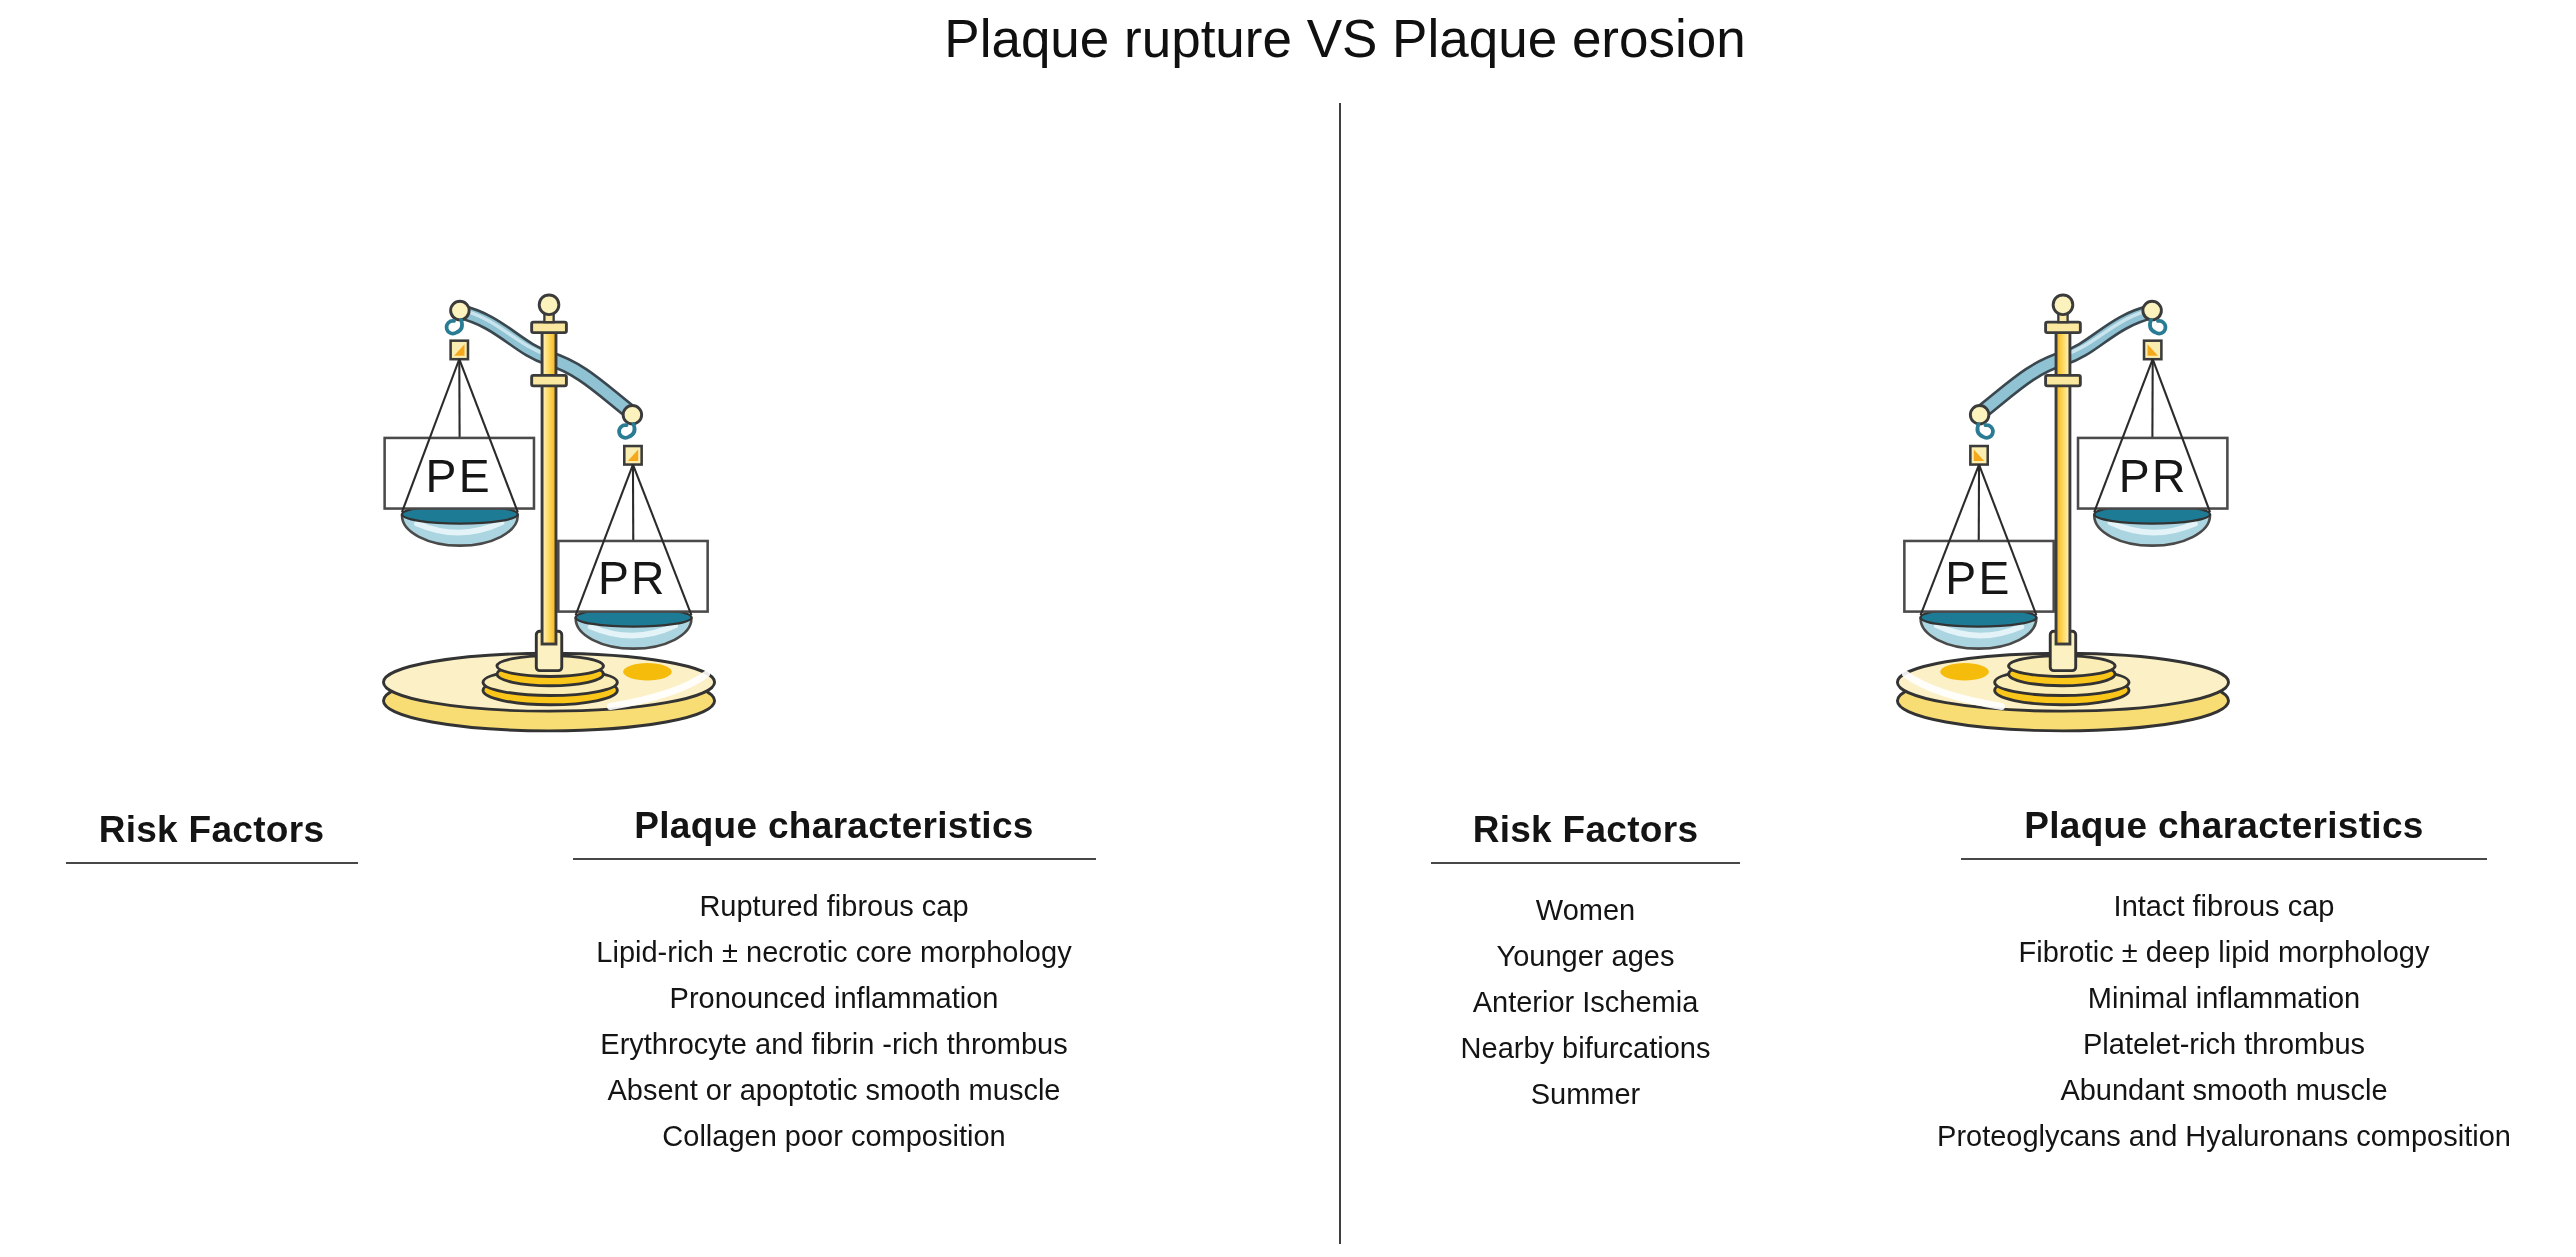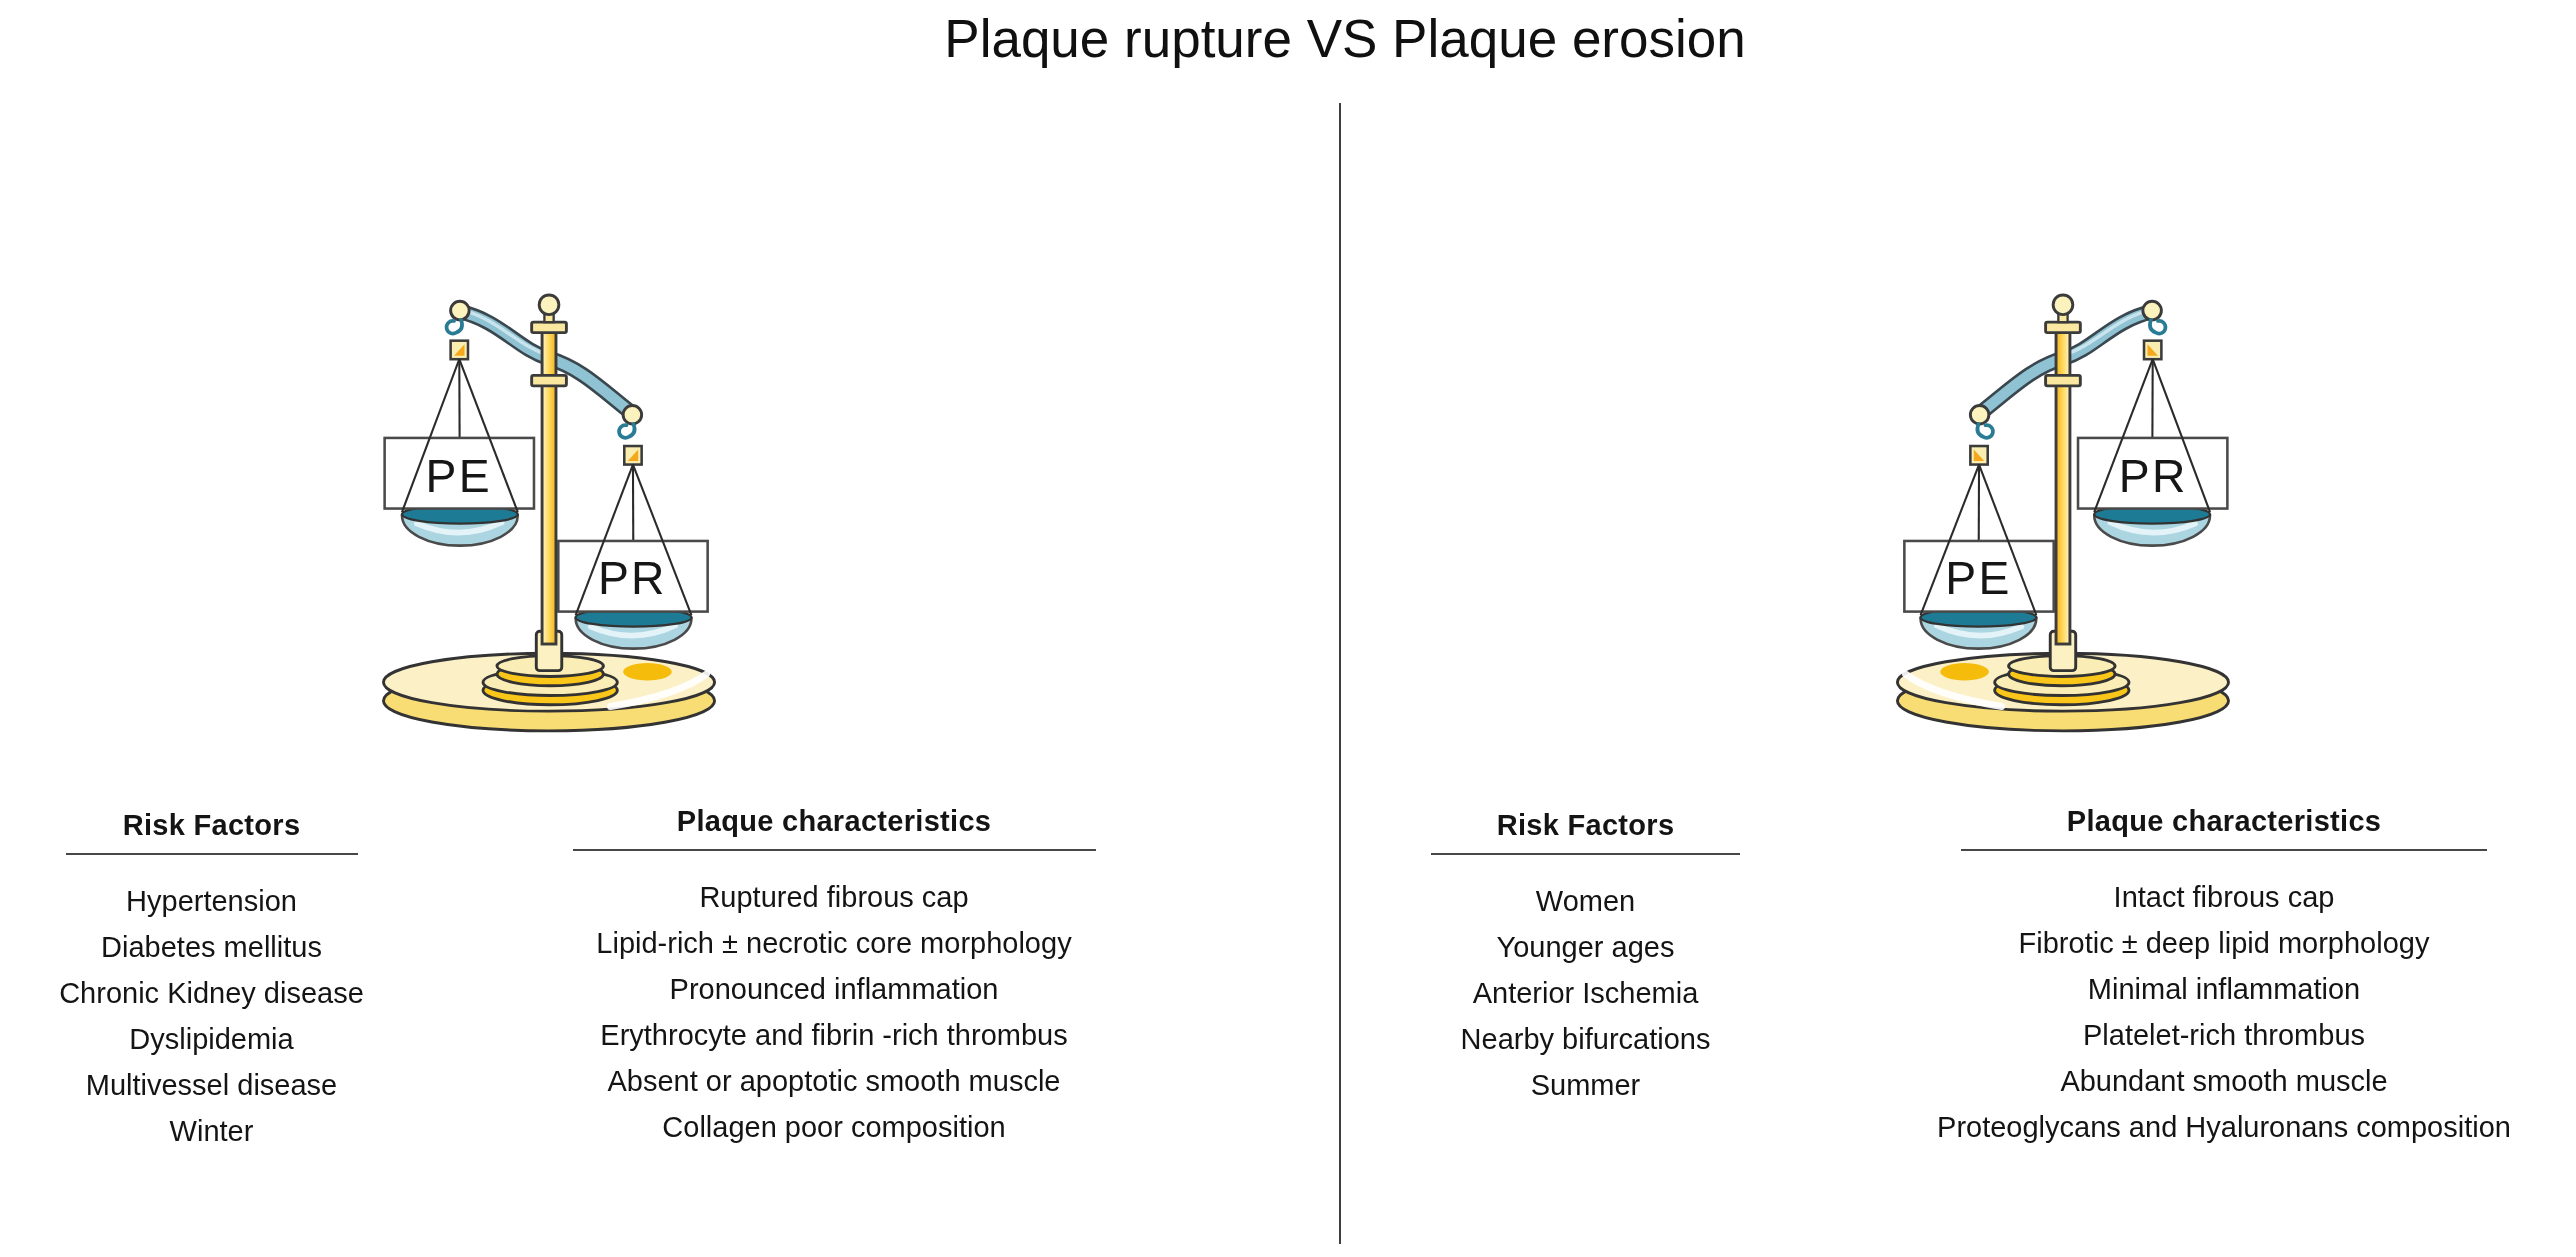--- a/index.html
+++ b/index.html
@@ -15,21 +15,21 @@
     position:absolute;left:1339px;top:103px;width:2.4px;height:1141px;background:#3f3f3f;
   }
   .scale{position:absolute;width:359px;height:477px;}
   .scale.left{left:373px;top:277px;}
   .scale.right{left:1880px;top:277px;}
   .pan-text{
     font-family:"Liberation Sans",sans-serif;font-size:40px;fill:#161616;
     text-anchor:middle;letter-spacing:2px;
   }
   .col{position:absolute;text-align:center;color:#141414;}
-  .col h2{font-size:29px;font-weight:bold;margin:0;white-space:nowrap;letter-spacing:0.3px;}
+  .col h2{font-size:37px;font-weight:bold;margin:0;white-space:nowrap;letter-spacing:0.3px;}
   .rule{height:2.4px;background:#474747;margin:11px auto 0;}
   .items{margin-top:23px;font-size:29px;line-height:46px;white-space:nowrap;}
   #rf-left{left:23px;top:809px;width:377px;}
   #rf-left .rule{width:292px;}
   #pc-left{left:536px;top:805px;width:596px;}
   #pc-left .rule{width:523px;}
   #rf-right{left:1397px;top:809px;width:377px;}
   #rf-right .rule{width:309px;}
   #pc-right{left:1926px;top:805px;width:596px;}
   #pc-right .rule{width:526px;}
@@ -108,28 +108,20 @@
   <g transform="translate(310,0) scale(-1,1)">
     <use href="#scale-art"></use>
   </g>
   <text class="pan-text" x="236" y="186">PR</text>
   <text class="pan-text" x="85" y="274">PE</text>
 </svg>
 
 <div class="col" id="rf-left">
   <h2>Risk Factors</h2>
   <div class="rule"></div>
-  <div class="items">
-    <div class="item">Hypertension</div>
-    <div class="item">Diabetes mellitus</div>
-    <div class="item">Chronic Kidney disease</div>
-    <div class="item">Dyslipidemia</div>
-    <div class="item">Multivessel disease</div>
-    <div class="item">Winter</div>
-  </div>
 </div>
 
 <div class="col" id="pc-left">
   <h2>Plaque characteristics</h2>
   <div class="rule"></div>
   <div class="items">
     <div class="item">Ruptured fibrous cap</div>
     <div class="item">Lipid-rich ± necrotic core morphology</div>
     <div class="item">Pronounced inflammation</div>
     <div class="item">Erythrocyte and fibrin -rich thrombus</div>

